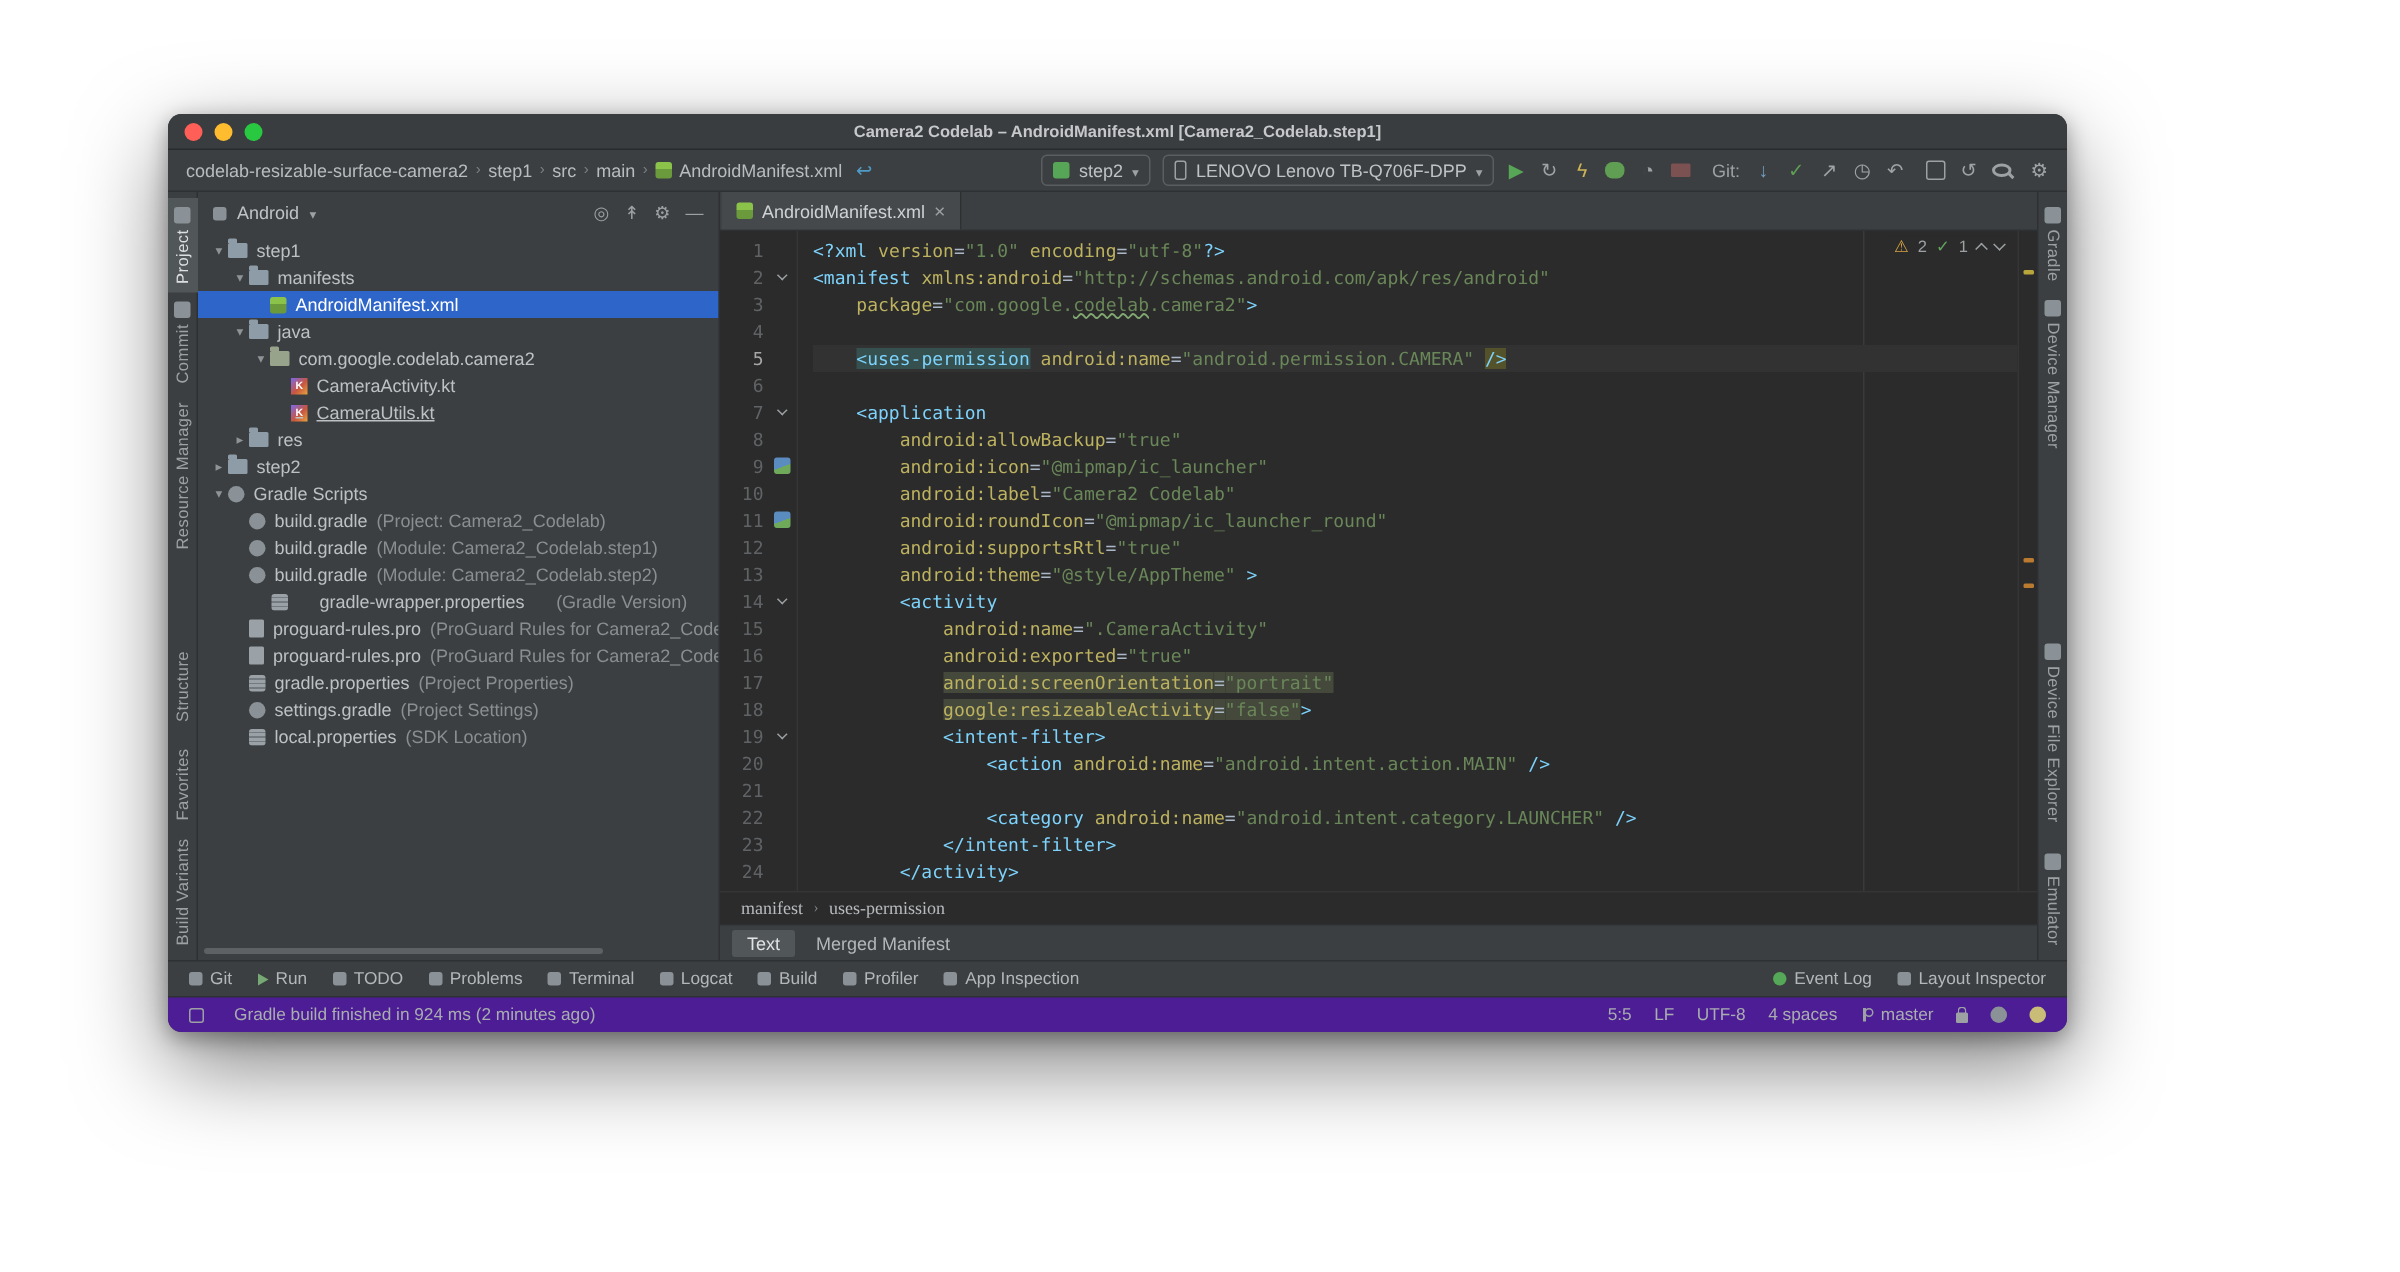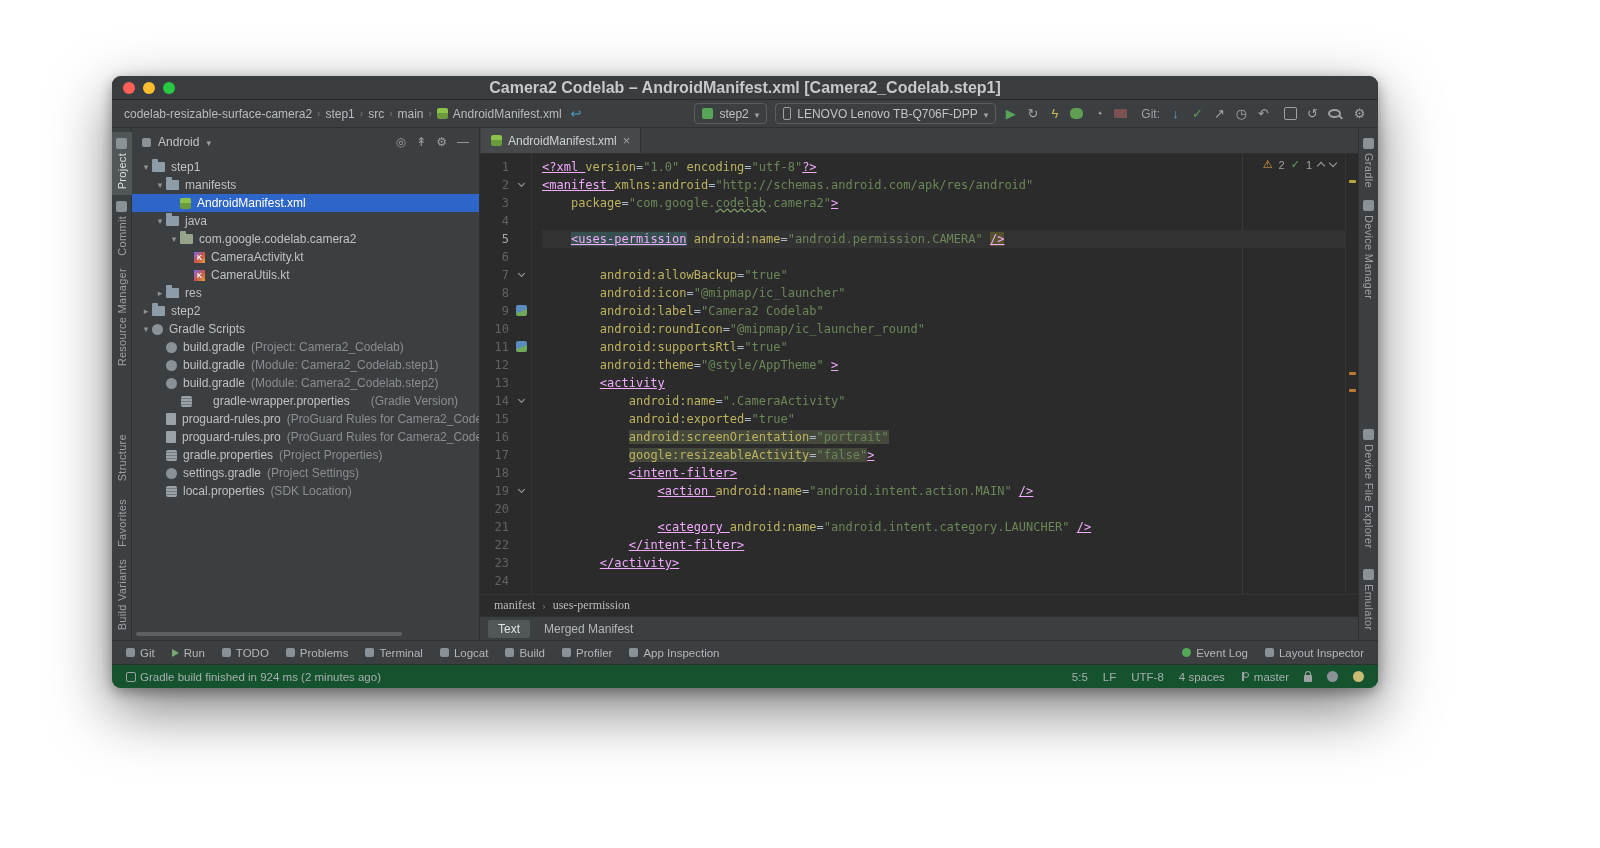--- a/index.html
+++ b/index.html
@@ -8,21 +8,21 @@
 
   .window{position:absolute;left:112px;top:76px;width:1266px;height:612px;background:#3c3f41;
     border-radius:9px;overflow:hidden;display:flex;flex-direction:column;
     box-shadow:0 22px 60px rgba(0,0,0,.5),0 4px 14px rgba(0,0,0,.35);font-size:12px;color:#bdc1c3;}
 
   
   .titlebar{flex:0 0 24px;background:#3a3d3f;border-bottom:1px solid #282b2d;display:flex;align-items:center;justify-content:center;position:relative;}
   .lights{position:absolute;left:11px;top:6px;display:flex;gap:8px;}
   .light{width:12px;height:12px;border-radius:50%;}
   .light.red{background:#FF5F57;} .light.yellow{background:#FEBC2E;} .light.green{background:#28C840;}
-  .wtitle{font-size:16px;font-weight:bold;color:#c6c8ca;}
+  .wtitle{font-size:11px;font-weight:bold;color:#c6c8ca;}
 
   
   .navbar{flex:0 0 28px;display:flex;align-items:center;background:#3c3f41;border-bottom:1px solid #2e3133;padding:0 12px;gap:8px;white-space:nowrap;}
   .crumbs{display:flex;align-items:center;gap:5px;}
   .crumb{color:#b8bcbf;}
   .csep{color:#7b7f82;font-size:10px;}
   .spacer{flex:1;}
   .tools{display:flex;align-items:center;gap:14px;}
   .tgroup{display:flex;align-items:center;gap:9px;}
   .tglabel{color:#9da1a4;}
@@ -93,42 +93,42 @@
   .code-wrap{flex:1;display:flex;min-height:0;position:relative;font-family:"DejaVu Sans Mono",monospace;font-size:12px;}
   .gutter{flex:0 0 52px;background:#2b2b2b;color:#606366;text-align:right;padding-top:4px;border-right:1px solid #353535;}
   .ln{height:18px;line-height:18px;position:relative;padding-right:22px;}
   .ln.caret{color:#a7a7a7;}
   .fold-ico{position:absolute;right:7px;top:5px;width:5px;height:5px;border-right:1.5px solid #9da1a4;border-bottom:1.5px solid #9da1a4;transform:rotate(45deg);}
   .img-ico{position:absolute;right:4px;top:3px;width:11px;height:11px;border-radius:2px;background:linear-gradient(160deg,#5b8cc0 0 55%,#6faa5a 55% 100%);}
   .codearea{flex:1;position:relative;overflow:hidden;padding:4px 0 0 10px;color:#a9b7c6;}
   .guide{position:absolute;left:710px;top:0;bottom:0;width:1px;background:#3a3a3a;}
   .cline{height:18px;line-height:18px;white-space:pre;position:relative;}
   .cline.caret{background:#323232;}
-  .tk-t{color:#f0abfc;text-decoration:underline;} .tk-a{color:#bdb25f;} .tk-s{color:#6a8759;} .tk-p{color:#a9b7c6;}
+  .tk-t{color:#7dd3fc;} .tk-a{color:#bdb25f;} .tk-s{color:#6a8759;} .tk-p{color:#a9b7c6;}
   .tk-st{color:#6a8759;text-decoration-line:underline;text-decoration-style:wavy;text-decoration-color:#82a872;}
   .bg-tagbg{background:#35504e;} .bg-caretbg{background:#54522b;} .bg-selbg{background:#45493c;}
   .stripe{flex:0 0 13px;background:#2b2b2b;border-left:1px solid #353535;position:relative;}
   .mark{position:absolute;left:3px;width:7px;height:3px;border-radius:1px;}
   .inspect{position:absolute;top:3px;right:17px;display:flex;align-items:center;gap:6px;font-size:11px;color:#9da1a4;background:#2b2b2b;padding:1px 5px;font-family:"Liberation Sans",sans-serif;}
   .insp-warn::before{content:"⚠";color:#d9a343;}
   .insp-ok::before{content:"✓";color:#62a55e;}
   .chev-up{width:6px;height:6px;border-left:1.5px solid #9da1a4;border-top:1.5px solid #9da1a4;transform:rotate(45deg);display:inline-block;margin-top:3px;}
   .chev-down{width:6px;height:6px;border-right:1.5px solid #9da1a4;border-bottom:1.5px solid #9da1a4;transform:rotate(45deg);display:inline-block;margin-bottom:3px;}
 
   .crumbbar{flex:0 0 22px;background:#2b2b2b;border-top:1px solid #353535;display:flex;align-items:center;gap:7px;padding:0 14px;color:#a9adb0;font-family:Liberation Serif, serif;}
   .btabs{flex:0 0 24px;background:#3c3f41;border-top:1px solid #2e3133;display:flex;align-items:center;gap:4px;padding:0 8px;color:#b3b7ba;font-family:"Liberation Sans",sans-serif;}
   .btab{padding:2px 10px;border-radius:2px;}
   .btab.active{background:#515658;color:#e0e2e4;}
 
   
   .toolbar-bottom{flex:0 0 24px;background:#3c3f41;border-top:1px solid #2e3133;display:flex;align-items:center;padding:0 14px;font-size:11.5px;color:#b3b7ba;}
   .tb-left{display:flex;gap:17px;align-items:center;}
   .tb-right{margin-left:auto;display:flex;gap:17px;align-items:center;}
   .tb-item{display:flex;align-items:center;gap:5px;}
-  .statusbar{flex:0 0 24px;background:#14532d;border-top:1px solid #2e3133;display:flex;align-items:center;padding:0 14px;font-size:11.5px;color:#a9adb0;gap:4px;}
+  .statusbar{flex:0 0 24px;background:#4c1d95;border-top:1px solid #2e3133;display:flex;align-items:center;padding:0 14px;font-size:11.5px;color:#a9adb0;gap:20px;}
   .sb-winico{width:10px;height:10px;border:1px solid #9da1a4;border-radius:2px;flex:0 0 auto;}
   .sb-right{margin-left:auto;display:flex;align-items:center;gap:15px;}
   .sb-item{display:flex;align-items:center;gap:5px;}
 </style>
 </head>
 <body>
 
 <div class="window">
 
   <div class="titlebar">
@@ -258,21 +258,21 @@
           <div class="trow" style="padding-left: 36px;">
             <span class="chev">▾</span>
             <span class="ticon ic-folder pkg"></span>
             <span class="tname">com.google.codelab.camera2</span>
           </div>
           <div class="trow" style="padding-left: 50px;">
             <span class="chev"></span>
             <span class="ticon ic-kotlin"></span>
             <span class="tname">CameraActivity.kt</span>
           </div>
-          <div class="trow" style="padding-left: 50px;">
+          <div class="trow" style="padding-left: 50px; text-decoration: underline;">
             <span class="chev"></span>
             <span class="ticon ic-kotlin"></span>
             <span class="tname">CameraUtils.kt</span>
           </div>
           <div class="trow" style="padding-left: 22px;">
             <span class="chev">▸</span>
             <span class="ticon ic-folder"></span>
             <span class="tname">res</span>
           </div>
           <div class="trow" style="padding-left: 8px;">
@@ -380,20 +380,21 @@
             <div class="ln">24</div>
           </div>
         <div id="codearea" class="codearea">
           <div class="guide"></div>
         <div class="cline"><span class="tk-t">&lt;?xml </span><span class="tk-a">version</span><span class="tk-p">=</span><span class="tk-s">"1.0"</span><span class="tk-p"> </span><span class="tk-a">encoding</span><span class="tk-p">=</span><span class="tk-s">"utf-8"</span><span class="tk-t">?&gt;</span></div>
             <div class="cline"><span class="tk-t">&lt;manifest </span><span class="tk-a">xmlns:android</span><span class="tk-p">=</span><span class="tk-s">"http://schemas.android.com/apk/res/android"</span></div>
             <div class="cline"><span class="tk-p">    </span><span class="tk-a">package</span><span class="tk-p">=</span><span class="tk-s">"com.google.</span><span class="tk-st">codelab</span><span class="tk-s">.camera2"</span><span class="tk-t">&gt;</span></div>
             <div class="cline"></div>
             <div class="cline caret"><span class="tk-p">    </span><span class="tk-t bg-tagbg">&lt;uses-permission</span><span class="tk-p"> </span><span class="tk-a">android:name</span><span class="tk-p">=</span><span class="tk-s">"android.permission.CAMERA"</span><span class="tk-p"> </span><span class="tk-t bg-caretbg">/&gt;</span></div>
             <div class="cline"></div>
+            <div class="cline"><span class="tk-p">    </span><span class="tk-t">&lt;application</span></div>
             <div class="cline"><span class="tk-p">        </span><span class="tk-a">android:allowBackup</span><span class="tk-p">=</span><span class="tk-s">"true"</span></div>
             <div class="cline"><span class="tk-p">        </span><span class="tk-a">android:icon</span><span class="tk-p">=</span><span class="tk-s">"@mipmap/ic_launcher"</span></div>
             <div class="cline"><span class="tk-p">        </span><span class="tk-a">android:label</span><span class="tk-p">=</span><span class="tk-s">"Camera2 Codelab"</span></div>
             <div class="cline"><span class="tk-p">        </span><span class="tk-a">android:roundIcon</span><span class="tk-p">=</span><span class="tk-s">"@mipmap/ic_launcher_round"</span></div>
             <div class="cline"><span class="tk-p">        </span><span class="tk-a">android:supportsRtl</span><span class="tk-p">=</span><span class="tk-s">"true"</span></div>
             <div class="cline"><span class="tk-p">        </span><span class="tk-a">android:theme</span><span class="tk-p">=</span><span class="tk-s">"@style/AppTheme"</span><span class="tk-p"> </span><span class="tk-t">&gt;</span></div>
             <div class="cline"><span class="tk-p">        </span><span class="tk-t">&lt;activity</span></div>
             <div class="cline"><span class="tk-p">            </span><span class="tk-a">android:name</span><span class="tk-p">=</span><span class="tk-s">".CameraActivity"</span></div>
             <div class="cline"><span class="tk-p">            </span><span class="tk-a">android:exported</span><span class="tk-p">=</span><span class="tk-s">"true"</span></div>
             <div class="cline"><span class="tk-p">            </span><span class="tk-a bg-selbg">android:screenOrientation</span><span class="tk-p bg-selbg">=</span><span class="tk-s bg-selbg">"portrait"</span></div>

